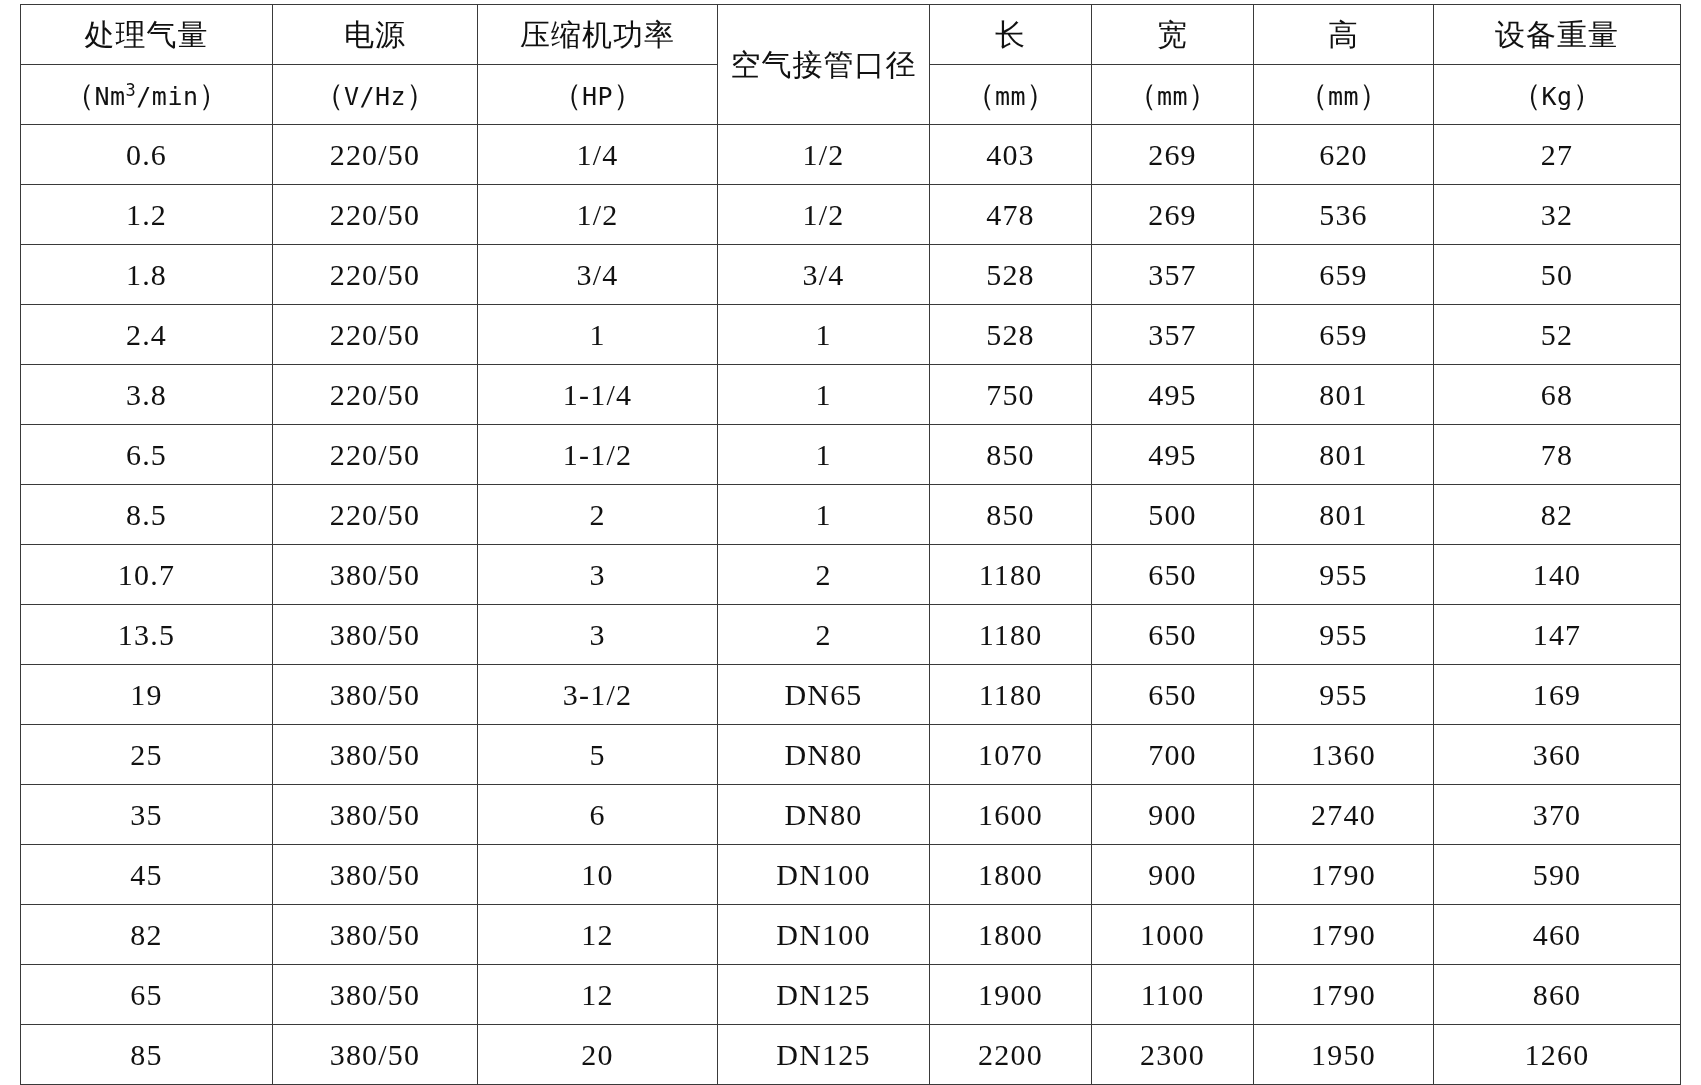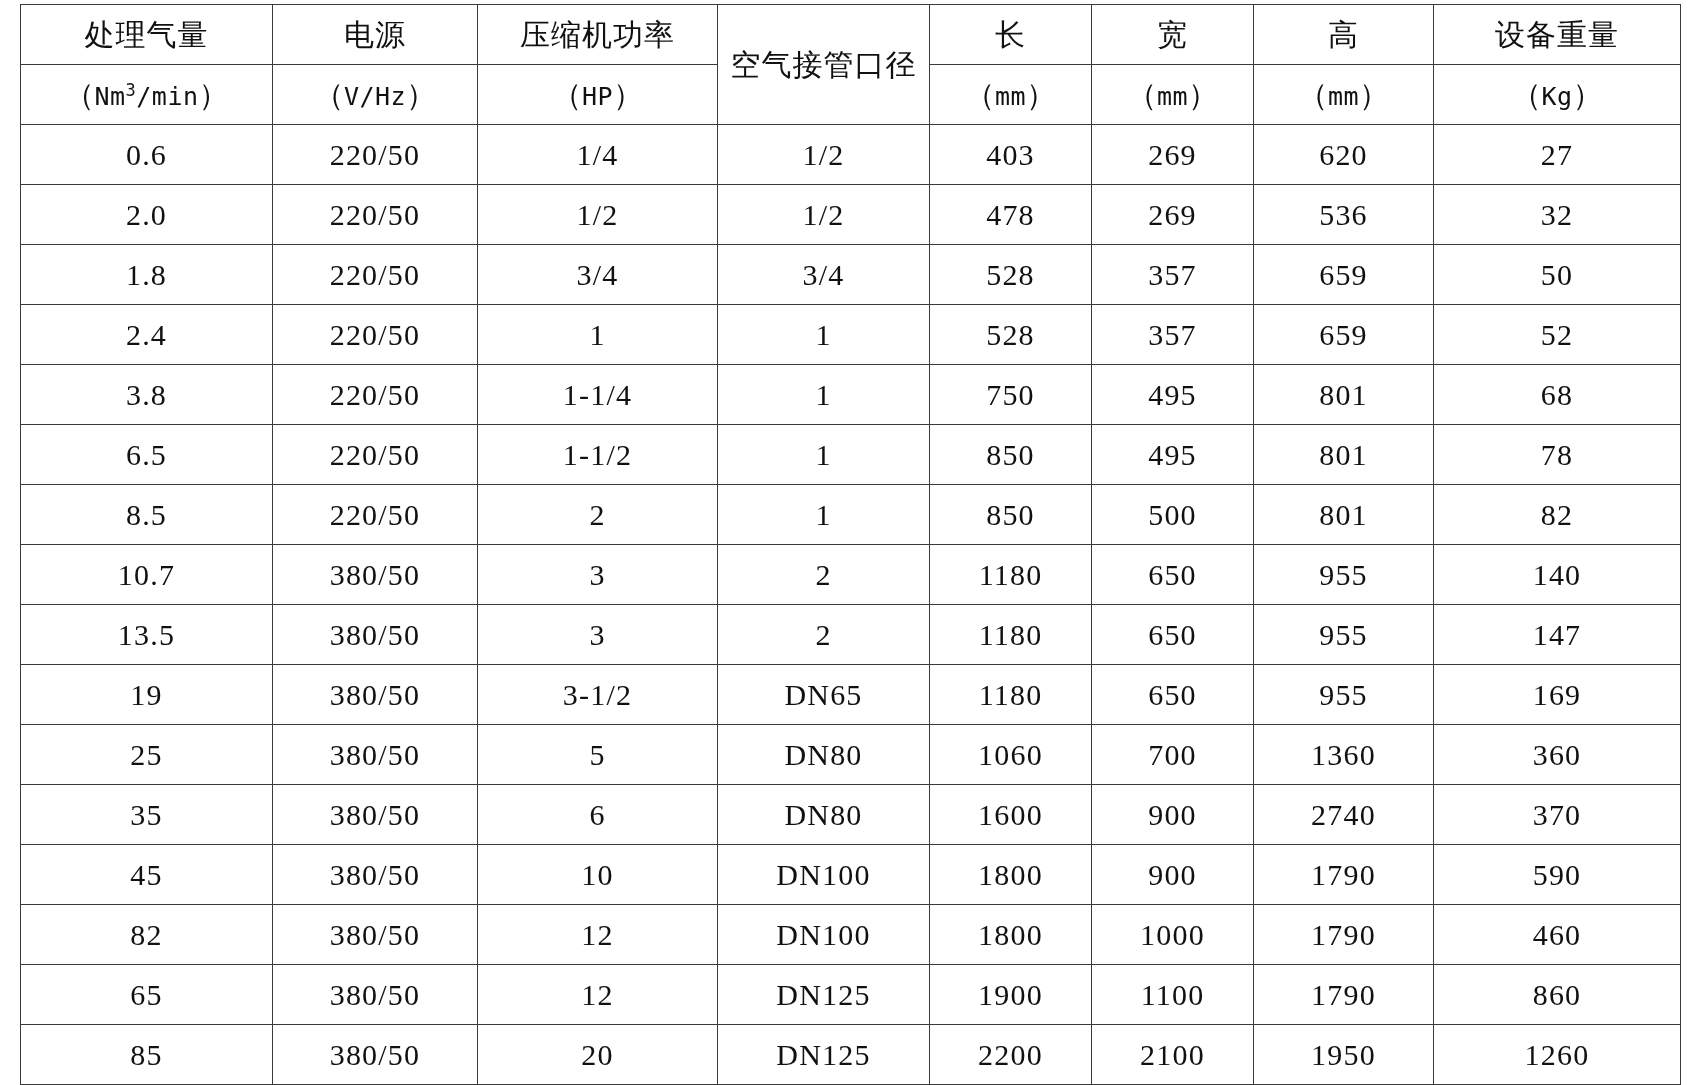--- a/index.html
+++ b/index.html
@@ -129,21 +129,21 @@
           <td class="num">0.6</td>
           <td class="num">220/50</td>
           <td class="num">1/4</td>
           <td class="num">1/2</td>
           <td class="num">403</td>
           <td class="num">269</td>
           <td class="num">620</td>
           <td class="num">27</td>
         </tr>
         <tr>
-          <td class="num">2.0</td>
+          <td class="num">1.2</td>
           <td class="num">220/50</td>
           <td class="num">1/2</td>
           <td class="num">1/2</td>
           <td class="num">478</td>
           <td class="num">269</td>
           <td class="num">536</td>
           <td class="num">32</td>
         </tr>
         <tr>
           <td class="num">1.8</td>
@@ -223,21 +223,21 @@
           <td class="num">1180</td>
           <td class="num">650</td>
           <td class="num">955</td>
           <td class="num">169</td>
         </tr>
         <tr>
           <td class="num">25</td>
           <td class="num">380/50</td>
           <td class="num">5</td>
           <td class="num">DN80</td>
-          <td class="num">1060</td>
+          <td class="num">1070</td>
           <td class="num">700</td>
           <td class="num">1360</td>
           <td class="num">360</td>
         </tr>
         <tr>
           <td class="num">35</td>
           <td class="num">380/50</td>
           <td class="num">6</td>
           <td class="num">DN80</td>
           <td class="num">1600</td>
@@ -274,19 +274,19 @@
           <td class="num">1100</td>
           <td class="num">1790</td>
           <td class="num">860</td>
         </tr>
         <tr>
           <td class="num">85</td>
           <td class="num">380/50</td>
           <td class="num">20</td>
           <td class="num">DN125</td>
           <td class="num">2200</td>
-          <td class="num">2100</td>
+          <td class="num">2300</td>
           <td class="num">1950</td>
           <td class="num">1260</td>
         </tr>
       </tbody>
   </table>
 </div>
 
 </body></html>

